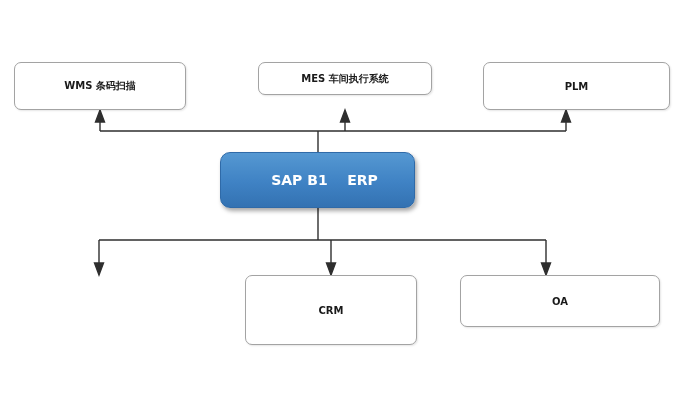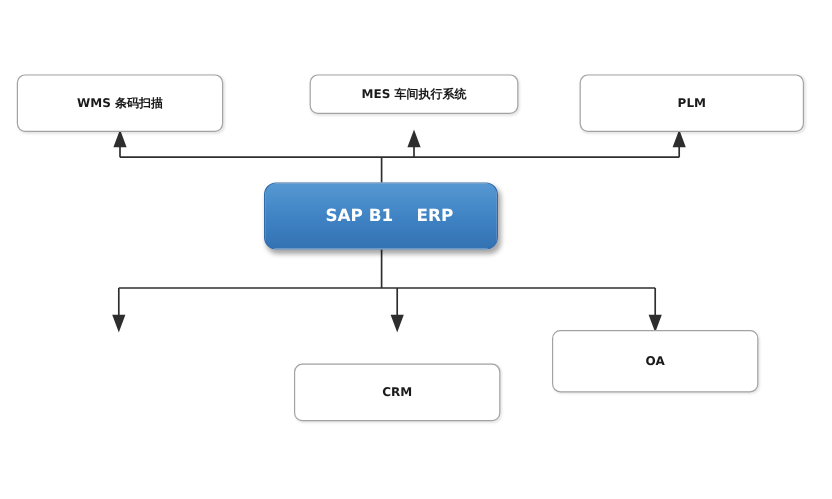--- a/index.html
+++ b/index.html
@@ -98,21 +98,21 @@
 
   <div class="node" style="left:483px; top:62px; width:187px; height:48px;">
     <span>PLM</span>
   </div>
 
   <div class="center-node" style="left:220px; top:152px; width:195px; height:56px;">
     <span class="label">SAP B1    ERP</span>
   </div>
 
 
-  <div class="node" style="left:245px; top:275px; width:172px; height:48px;margin-top:28px;">
+  <div class="node" style="left:245px; top:275px; width:172px; height:70px;">
     <span>CRM</span>
   </div>
 
-  <div class="node" style="left:460px; top:275px; width:172px; height:52px;">
+  <div class="node" style="left:460px; top:275px; width:200px; height:52px;">
     <span>OA</span>
   </div>
 
 </div>
 
 </body></html>

